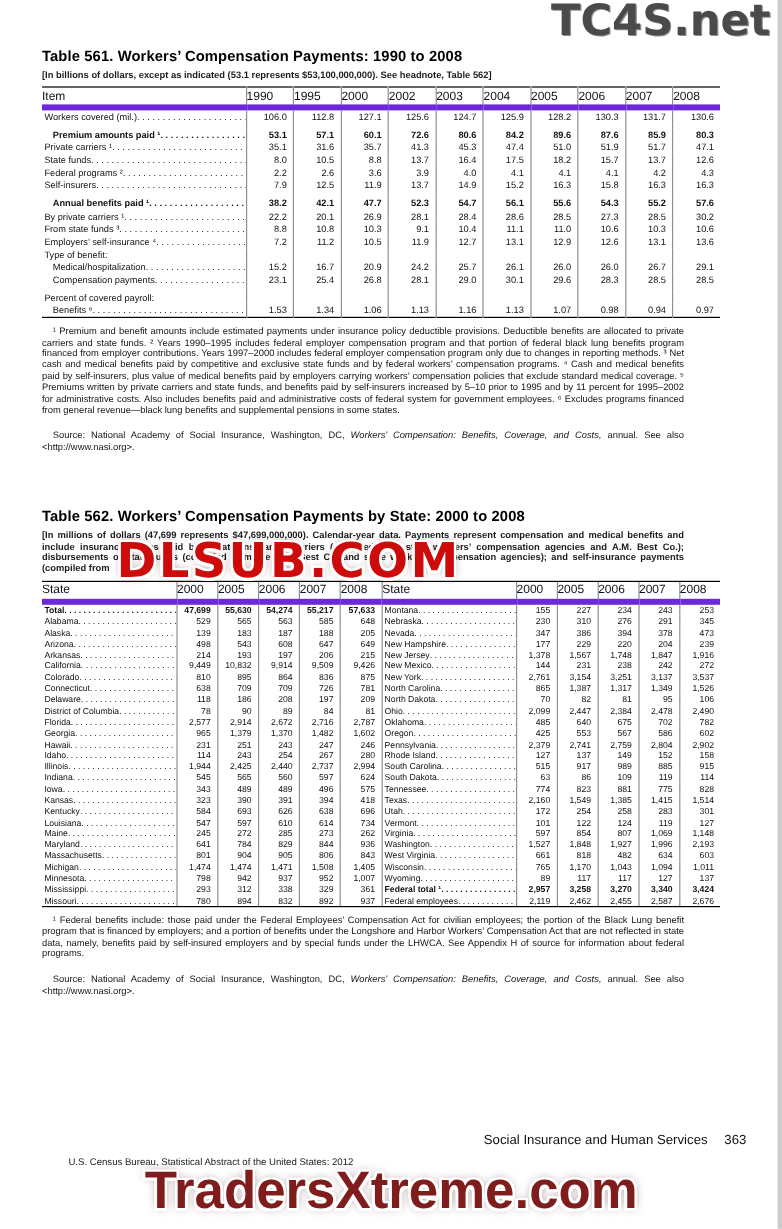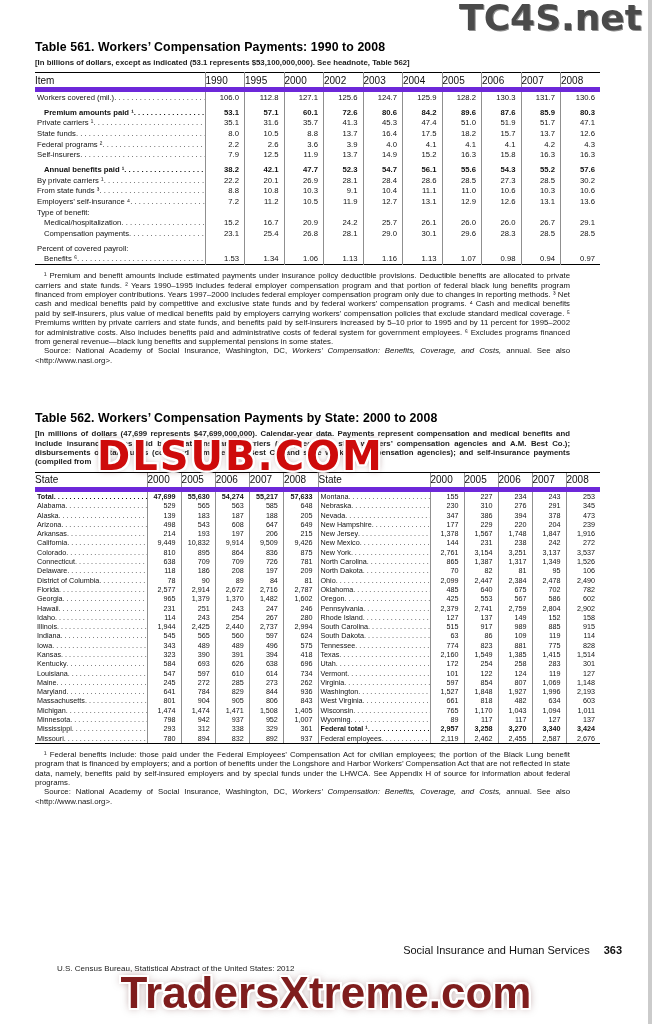--- a/index.html
+++ b/index.html
@@ -16,38 +16,38 @@
   .t561 tr.sp td{height:3.8px;}
   .t562 td{height:9.3px;font-size:7.2px;padding:0;vertical-align:middle;}
   .lb{display:flex;align-items:baseline;overflow:hidden;white-space:nowrap;padding-left:2px;}
   .lb.ind1{padding-left:9px;}
   .lb .t{flex:0 0 auto;}
   .dots{flex:1 1 auto;overflow:hidden;}
   .dots::before{content:" . . . . . . . . . . . . . . . . . . . . . . . . . . . . . . . . . . . . . . . . . . . . . . . .";}
   td.num{text-align:right;padding-right:5px;white-space:nowrap;}
   tr.bold{font-weight:bold;}
   .fn{font-size:7.8px;line-height:9.4px;text-align:justify;text-indent:9px;margin:6px 0 0 0;color:#141414;}
-  .src{margin-top:0;}
+  .src{margin-top:12px;}
   .sec562{margin-top:46px;position:relative;}
   .t562wrap{display:flex;border-top:1.6px solid #000;border-bottom:1.6px solid #000;margin-top:5px;width:565px;}
   .t562{width:282.5px;}
   .t562.right{border-left:1px solid #8f8f8f;}
   col.c-item{width:170px;} col.c-state{width:112px;}
   .wm{position:absolute;font-weight:bold;z-index:6;white-space:nowrap;}
   .wm-top{top:-3px;right:10px;font-size:36px;color:#4a4a4a;font-family:"DejaVu Sans",sans-serif;
           text-shadow:1px 1px 0 #909090;}
   .wm-mid{top:22px;left:62px;font-size:40px;color:#ce0b0b;font-family:"DejaVu Sans",sans-serif;letter-spacing:2px;
           text-shadow:-2px -2px 0 #fff,0 -2px 0 #fff,2px -2px 0 #fff,-2px 0 0 #fff,2px 0 0 #fff,
                       -2px 2px 0 #fff,0 2px 0 #fff,2px 2px 0 #fff,0 0 7px rgba(70,0,0,.45);}
   .wm-bottom{top:968px;left:50%;transform:translateX(-50%);font-size:44px;color:#7f1d1d;
              font-family:Liberation Sans, sans-serif;
              text-shadow:-2px -2px 0 #fff,0 -2px 0 #fff,2px -2px 0 #fff,-2px 0 0 #fff,2px 0 0 #fff,
                          -2px 2px 0 #fff,0 2px 0 #fff,2px 2px 0 #fff,0 0 8px rgba(70,0,0,.5);}
   .footer-line{position:absolute;top:944px;right:30px;font-size:11px;color:#111;}
-  .footer-line .pg{font-weight:bold;margin-left:14px;}
+  .footer-line .pg{font-weight:normal;margin-left:14px;}
   .credit{position:absolute;top:964px;left:57px;font-size:8px;color:#222;}
   .wm-gap{display:inline-block;width:185px;height:1px;}
   .edge{position:absolute;top:0;right:0;width:4px;height:1024px;background:#cbcbcb;}
 </style>
 </head>
 <body>
 
 <div class="content">
 
   <h1 class="tt">Table 561. Workers’ Compensation Payments: 1990 to 2008</h1>

